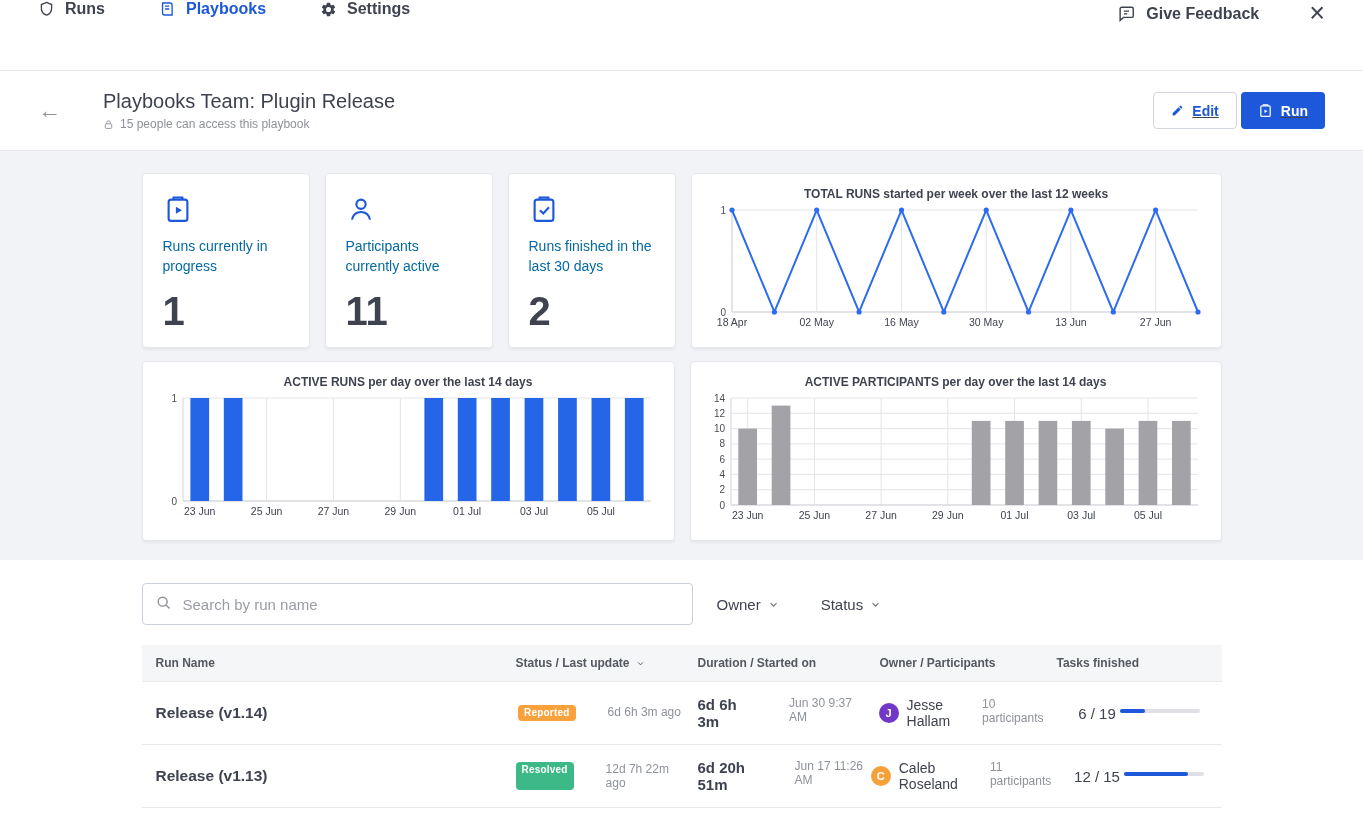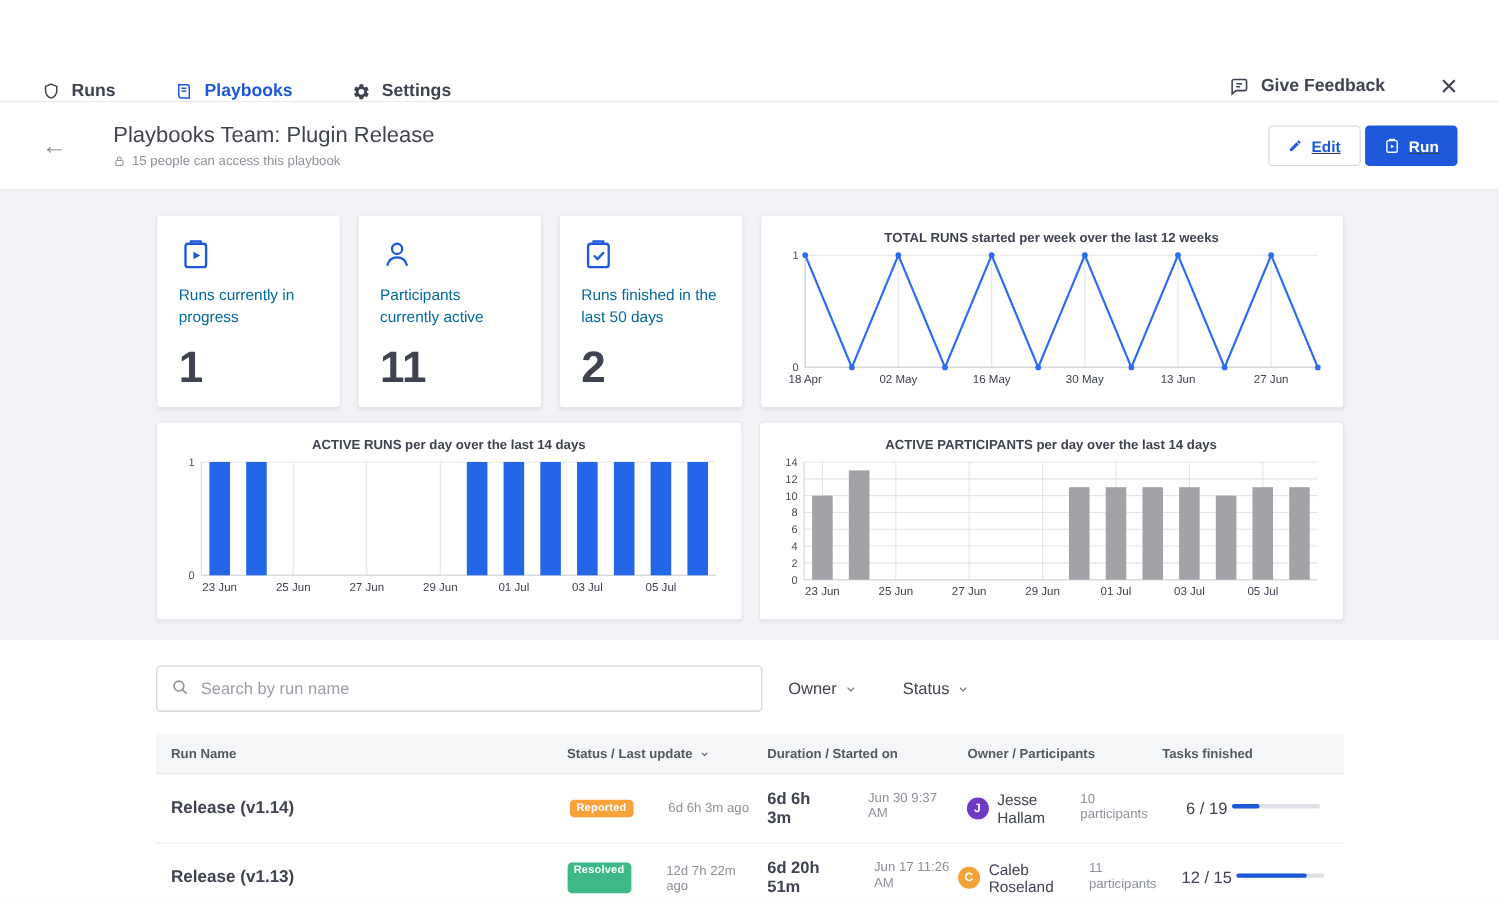--- a/index.html
+++ b/index.html
@@ -8,21 +8,21 @@
     font-family:"Liberation Sans", sans-serif;
     background:#fff; color:#3f4350; overflow:hidden;
   }
   :root {
     --primary:#1c58d9;
     --border:#e5e6ea;
     --muted:#8d9199;
   }
 
   
-  .topbar { height:93px; display:flex; align-items:flex-end; padding:0 38px; border-bottom:1px solid var(--border); background:#fff; }
+  .topbar { height:71px; display:flex; align-items:flex-start; padding:0 38px; border-bottom:1px solid var(--border); background:#fff; }
   .nav-items { display:flex; align-items:center; gap:54px; }
   .nav-item { display:flex; align-items:center; gap:10px; font-size:16px; font-weight:700; color:#3f4350; cursor:pointer; }
   .nav-item.active { color:var(--primary); }
   .topbar-right { margin-left:auto; display:flex; align-items:center; gap:50px; }
   .feedback { display:flex; align-items:center; gap:10px; font-size:16px; font-weight:700; color:#3f4350; cursor:pointer; }
   .close-btn { font-size:27px; line-height:1; color:#3f4350; cursor:pointer; }
 
   
   .pb-header { height:80px; display:flex; align-items:center; padding:0 38px; border-bottom:1px solid var(--border); background:#fff; }
   .back-btn { font-size:23px; color:#8d9199; cursor:pointer; line-height:1; }
@@ -165,21 +165,21 @@
         <div class="stat-label">Participants currently active</div>
         <div class="stat-value">11</div>
       </div>
 
       <div class="card stat-card">
         <svg width="30" height="30" viewBox="0 0 24 24" fill="none" stroke="#1c58d9" stroke-width="1.7">
             <rect x="4.5" y="4.5" width="15" height="17" rx="2"></rect>
             <path d="M8.5 4.5V2.8h7v1.7"></path>
             <path d="M8.8 13l2.6 2.6 4.6-5"></path>
           </svg>
-        <div class="stat-label">Runs finished in the last 50 days</div>
+        <div class="stat-label">Runs finished in the last 30 days</div>
         <div class="stat-value">2</div>
       </div>
 
       <div class="card chart-card">
         <div class="chart-title">TOTAL RUNS started per week over the last 12 weeks</div>
         <div class="chart-box"><svg width="501" height="129" xmlns="http://www.w3.org/2000/svg">
               <line x1="26" x2="492" y1="108.0" y2="108.0" stroke="#e4e5e9"></line>
               <text x="20" y="111.5" text-anchor="end" font-size="10" fill="#4a4d54" font-family="Liberation Sans, sans-serif">0</text>
               <line x1="26" x2="492" y1="6.0" y2="6.0" stroke="#e4e5e9"></line>
               <text x="20" y="9.5" text-anchor="end" font-size="10" fill="#4a4d54" font-family="Liberation Sans, sans-serif">1</text>

